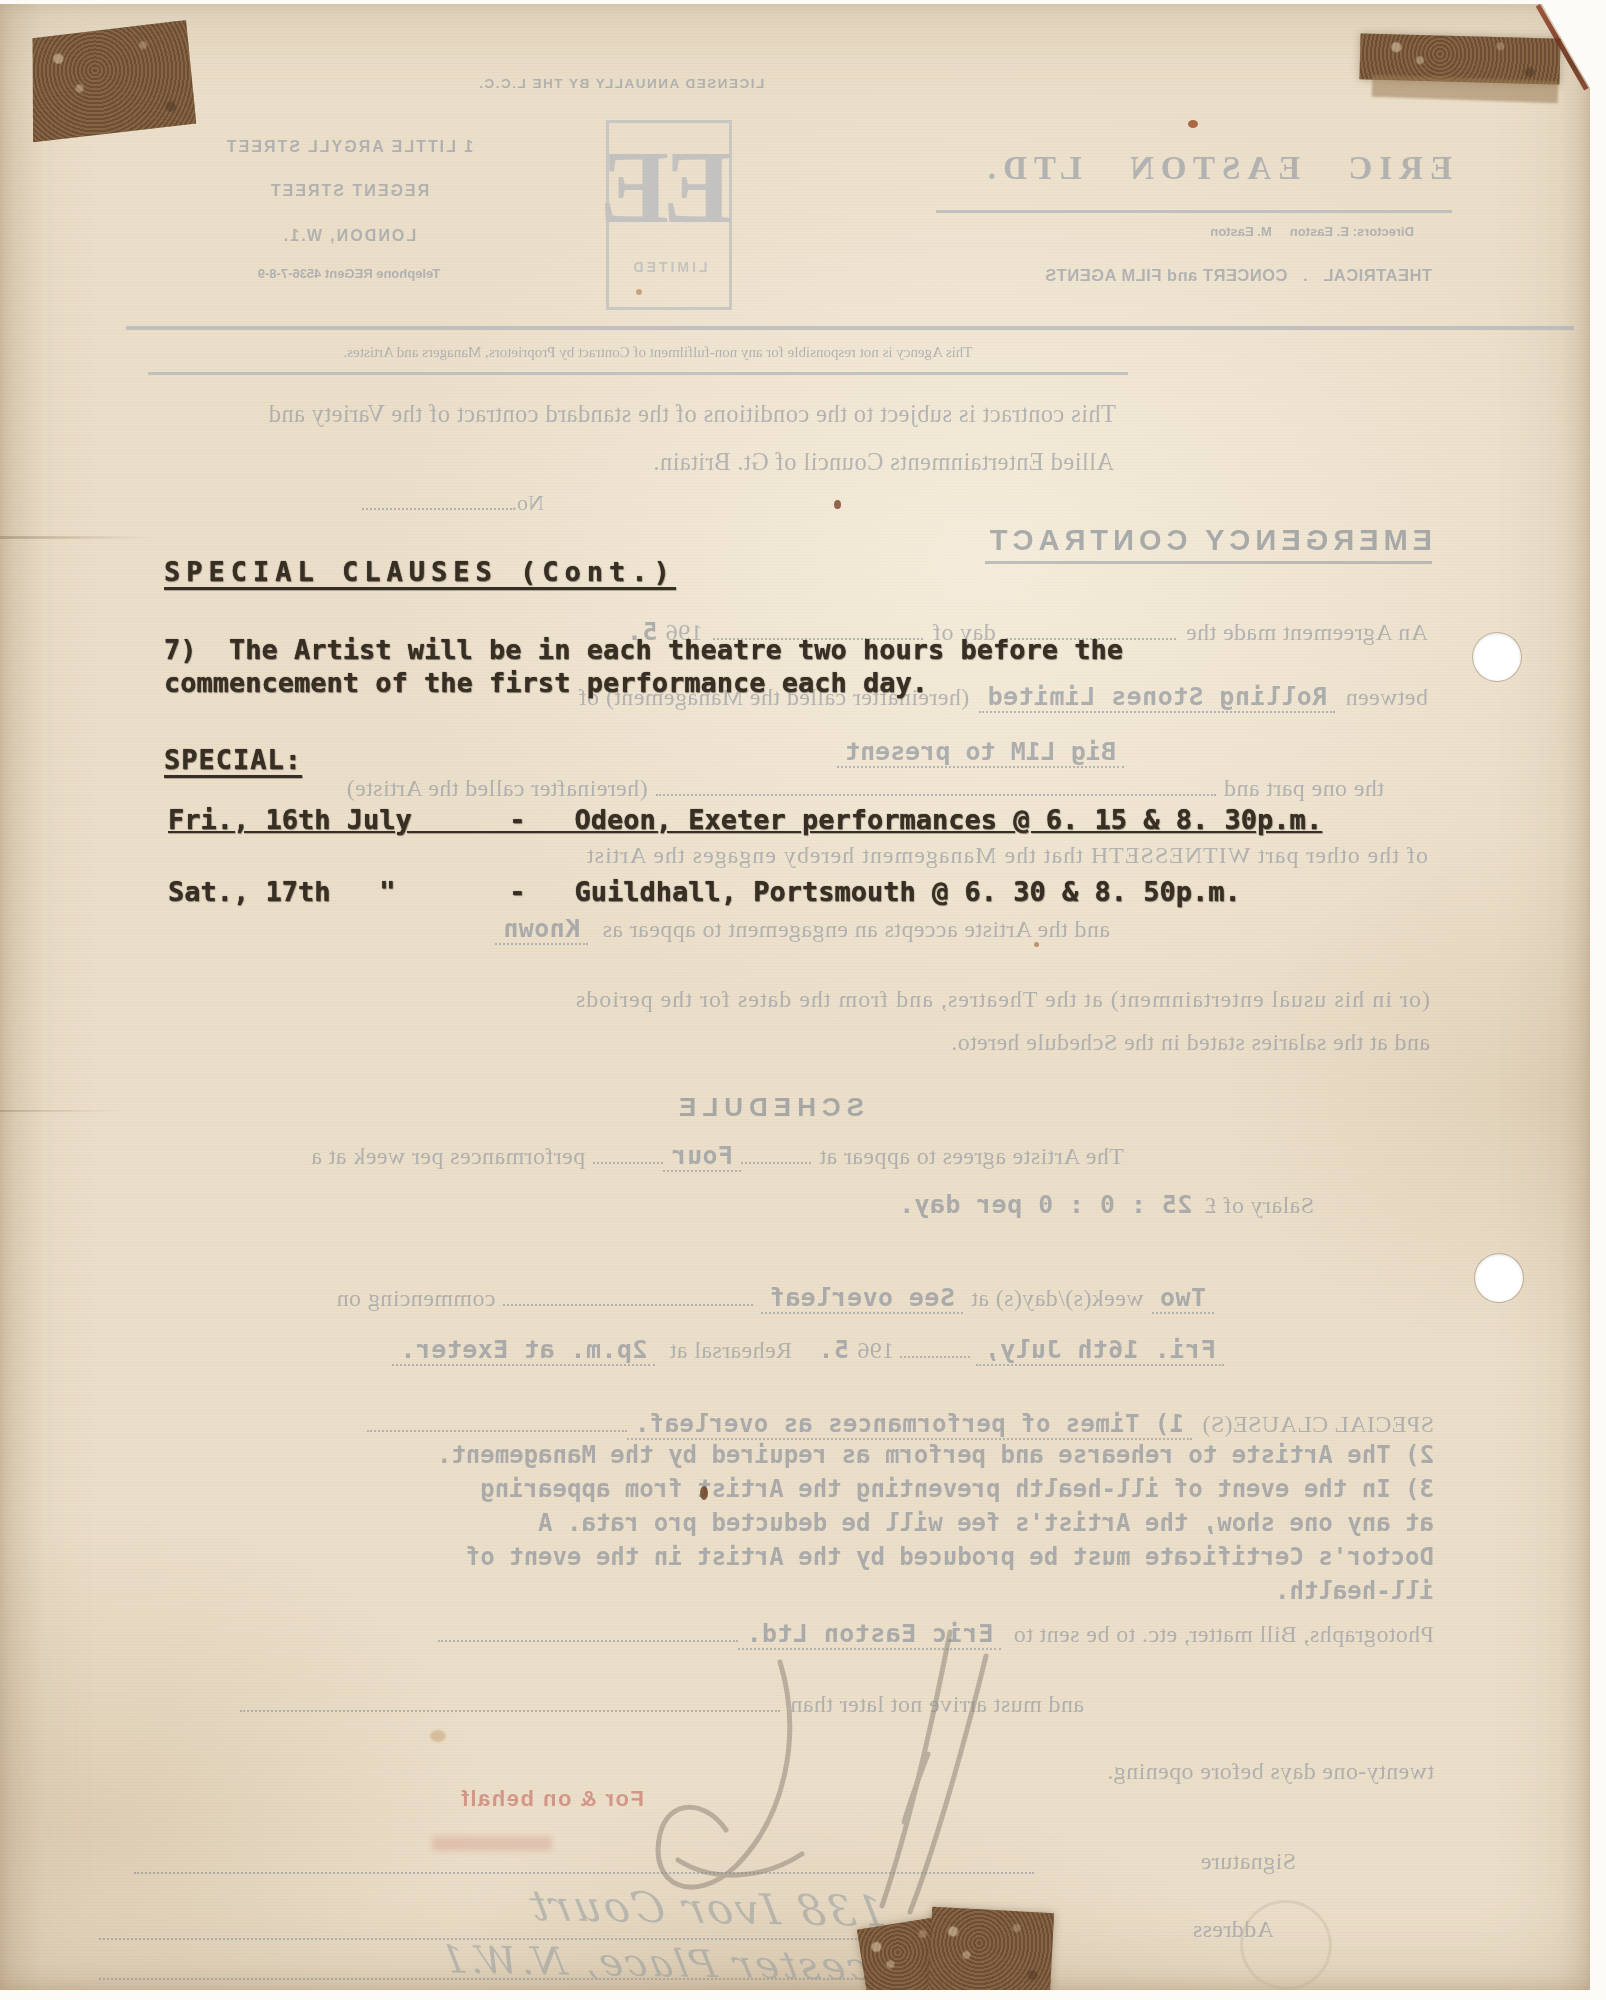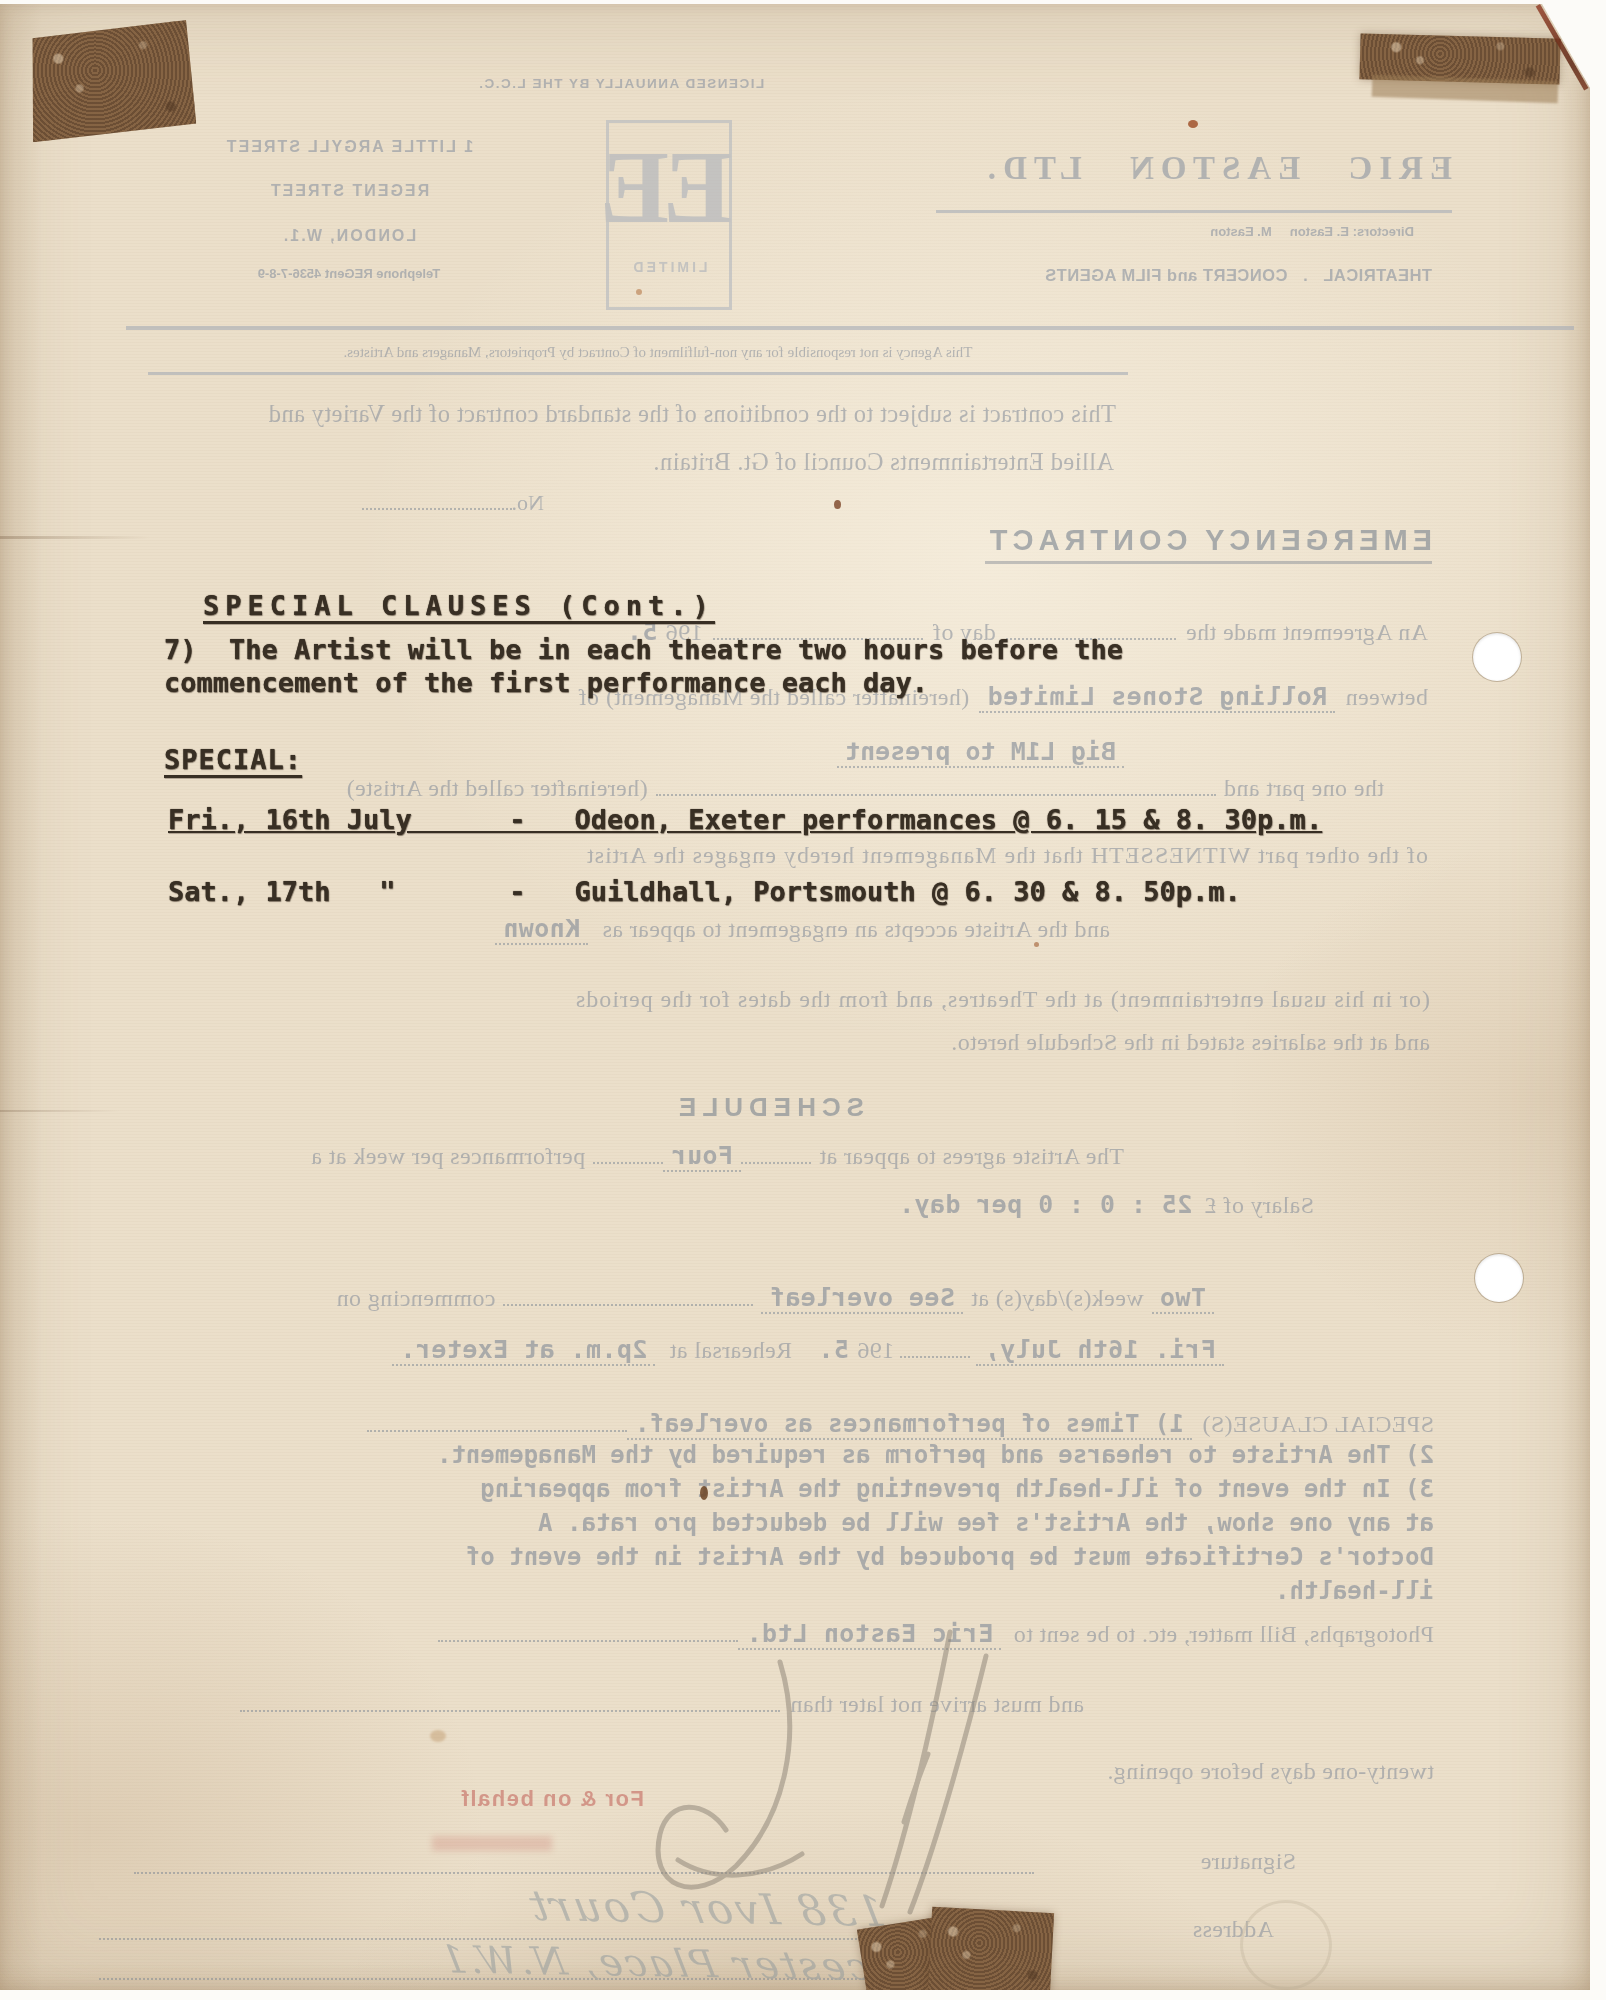--- a/index.html
+++ b/index.html
@@ -221,21 +221,21 @@
     <div class="b dotline" style="left:546px;top:1918px;width:945px;"></div>
     <div class="b dotline" style="left:546px;top:1958px;width:945px;"></div>
 
     <div class="b hand" style="left:706px;top:1880px;font-size:42px;">138 Ivor Court</div>
     <div class="b hand" style="left:620px;top:1938px;font-size:38px;">Gloucester Place, N.W.1</div>
 
     <div class="ovalstamp" style="left:258px;top:1896px;width:86px;height:84px;"></div>
   </div>
 
   <div class="layer">
-    <div class="typed u" style="top:586px;letter-spacing:6px;margin-left:39px;">SPECIAL CLAUSES (Cont.)</div>
+    <div class="typed u" style="top:552px;letter-spacing:6px;">SPECIAL CLAUSES (Cont.)</div>
     <div class="typed" style="top:630px;">7)  The Artist will be in each theatre two hours before the</div>
     <div class="typed" style="top:663px;">commencement of the first performance each day.</div>
     <div class="typed u" style="top:740px;letter-spacing:1px;">SPECIAL:</div>
     <div class="typed" style="top:800px;left:168px;text-decoration:underline;">Fri., 16th July      -   Odeon, Exeter performances @ 6. 15 &amp; 8. 30p.m.</div>
     <div class="typed" style="top:872px;left:168px;">Sat., 17th   "       -   Guildhall, Portsmouth @ 6. 30 &amp; 8. 50p.m.</div>
   </div>
 
   <div class="layer">
 
     <svg style="position:absolute;left:530px;top:1600px;opacity:.5;filter:blur(.6px);" width="500" height="330" viewBox="0 0 500 330">

